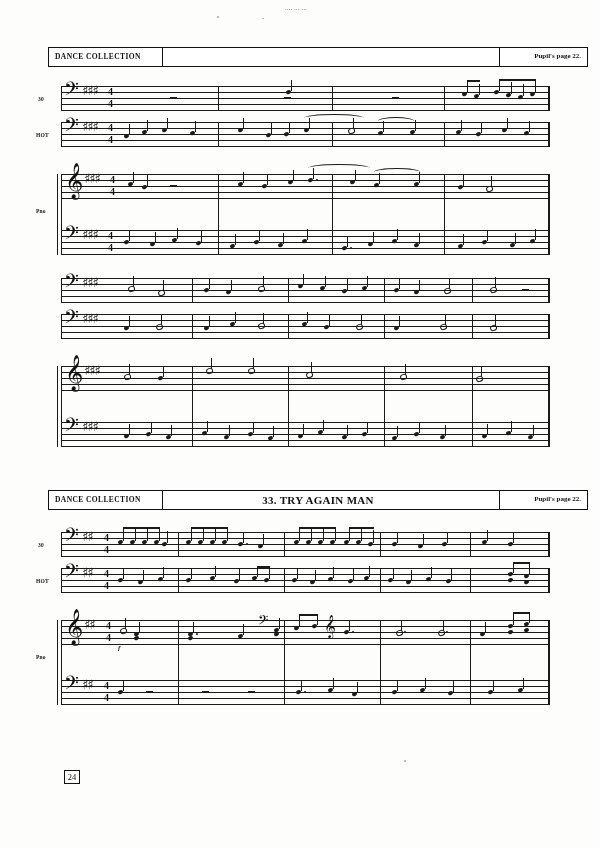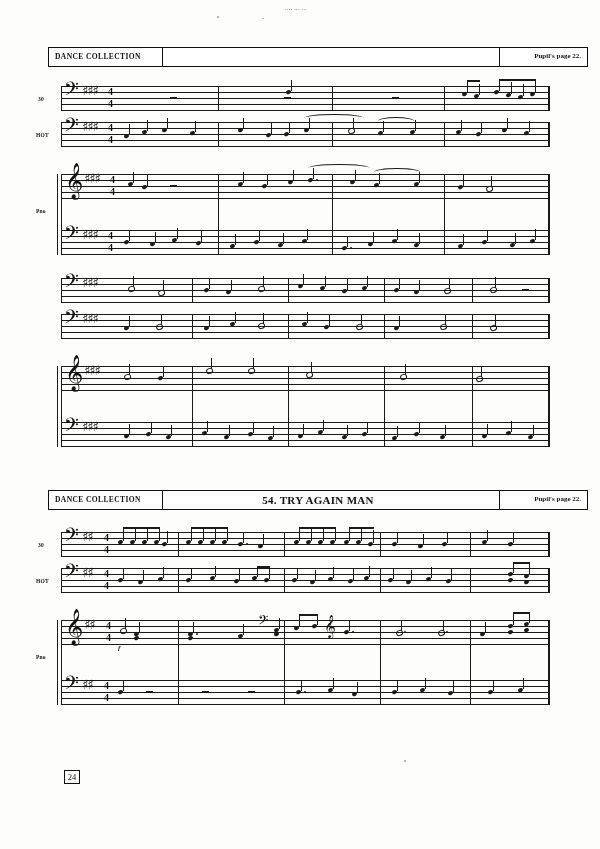--- a/index.html
+++ b/index.html
@@ -607,21 +607,21 @@
     <div class="head" style="left:444px; top:153px;"></div>
     <div class="stem" style="left:449px; top:143px; height:11px;"></div>
     <div class="head" style="left:466px; top:157px;"></div>
     <div class="stem" style="left:471px; top:147px; height:11px;"></div>
   </div>
 
   <div class="piece-header" style="top:490px;">
     <div class="divider" style="left:113px;"></div>
     <div class="divider" style="left:450px;"></div>
     <div class="collection">DANCE COLLECTION</div>
-    <div class="title">54. TRY AGAIN MAN</div>
+    <div class="title">33. TRY AGAIN MAN</div>
     <div class="pupil">Pupil's page 22.</div>
   </div>
 
   <div class="system" style="left:62px; top:532px; width:488px; height:180px;">
 
     <div class="inst-label" style="left:-24px; top:10px;">30</div>
     <div class="inst-label" style="left:-26px; top:46px;">HOT</div>
     <div class="inst-label" style="left:-26px; top:122px;">Pno</div>
 
     <div class="staff" style="top:0px;">

